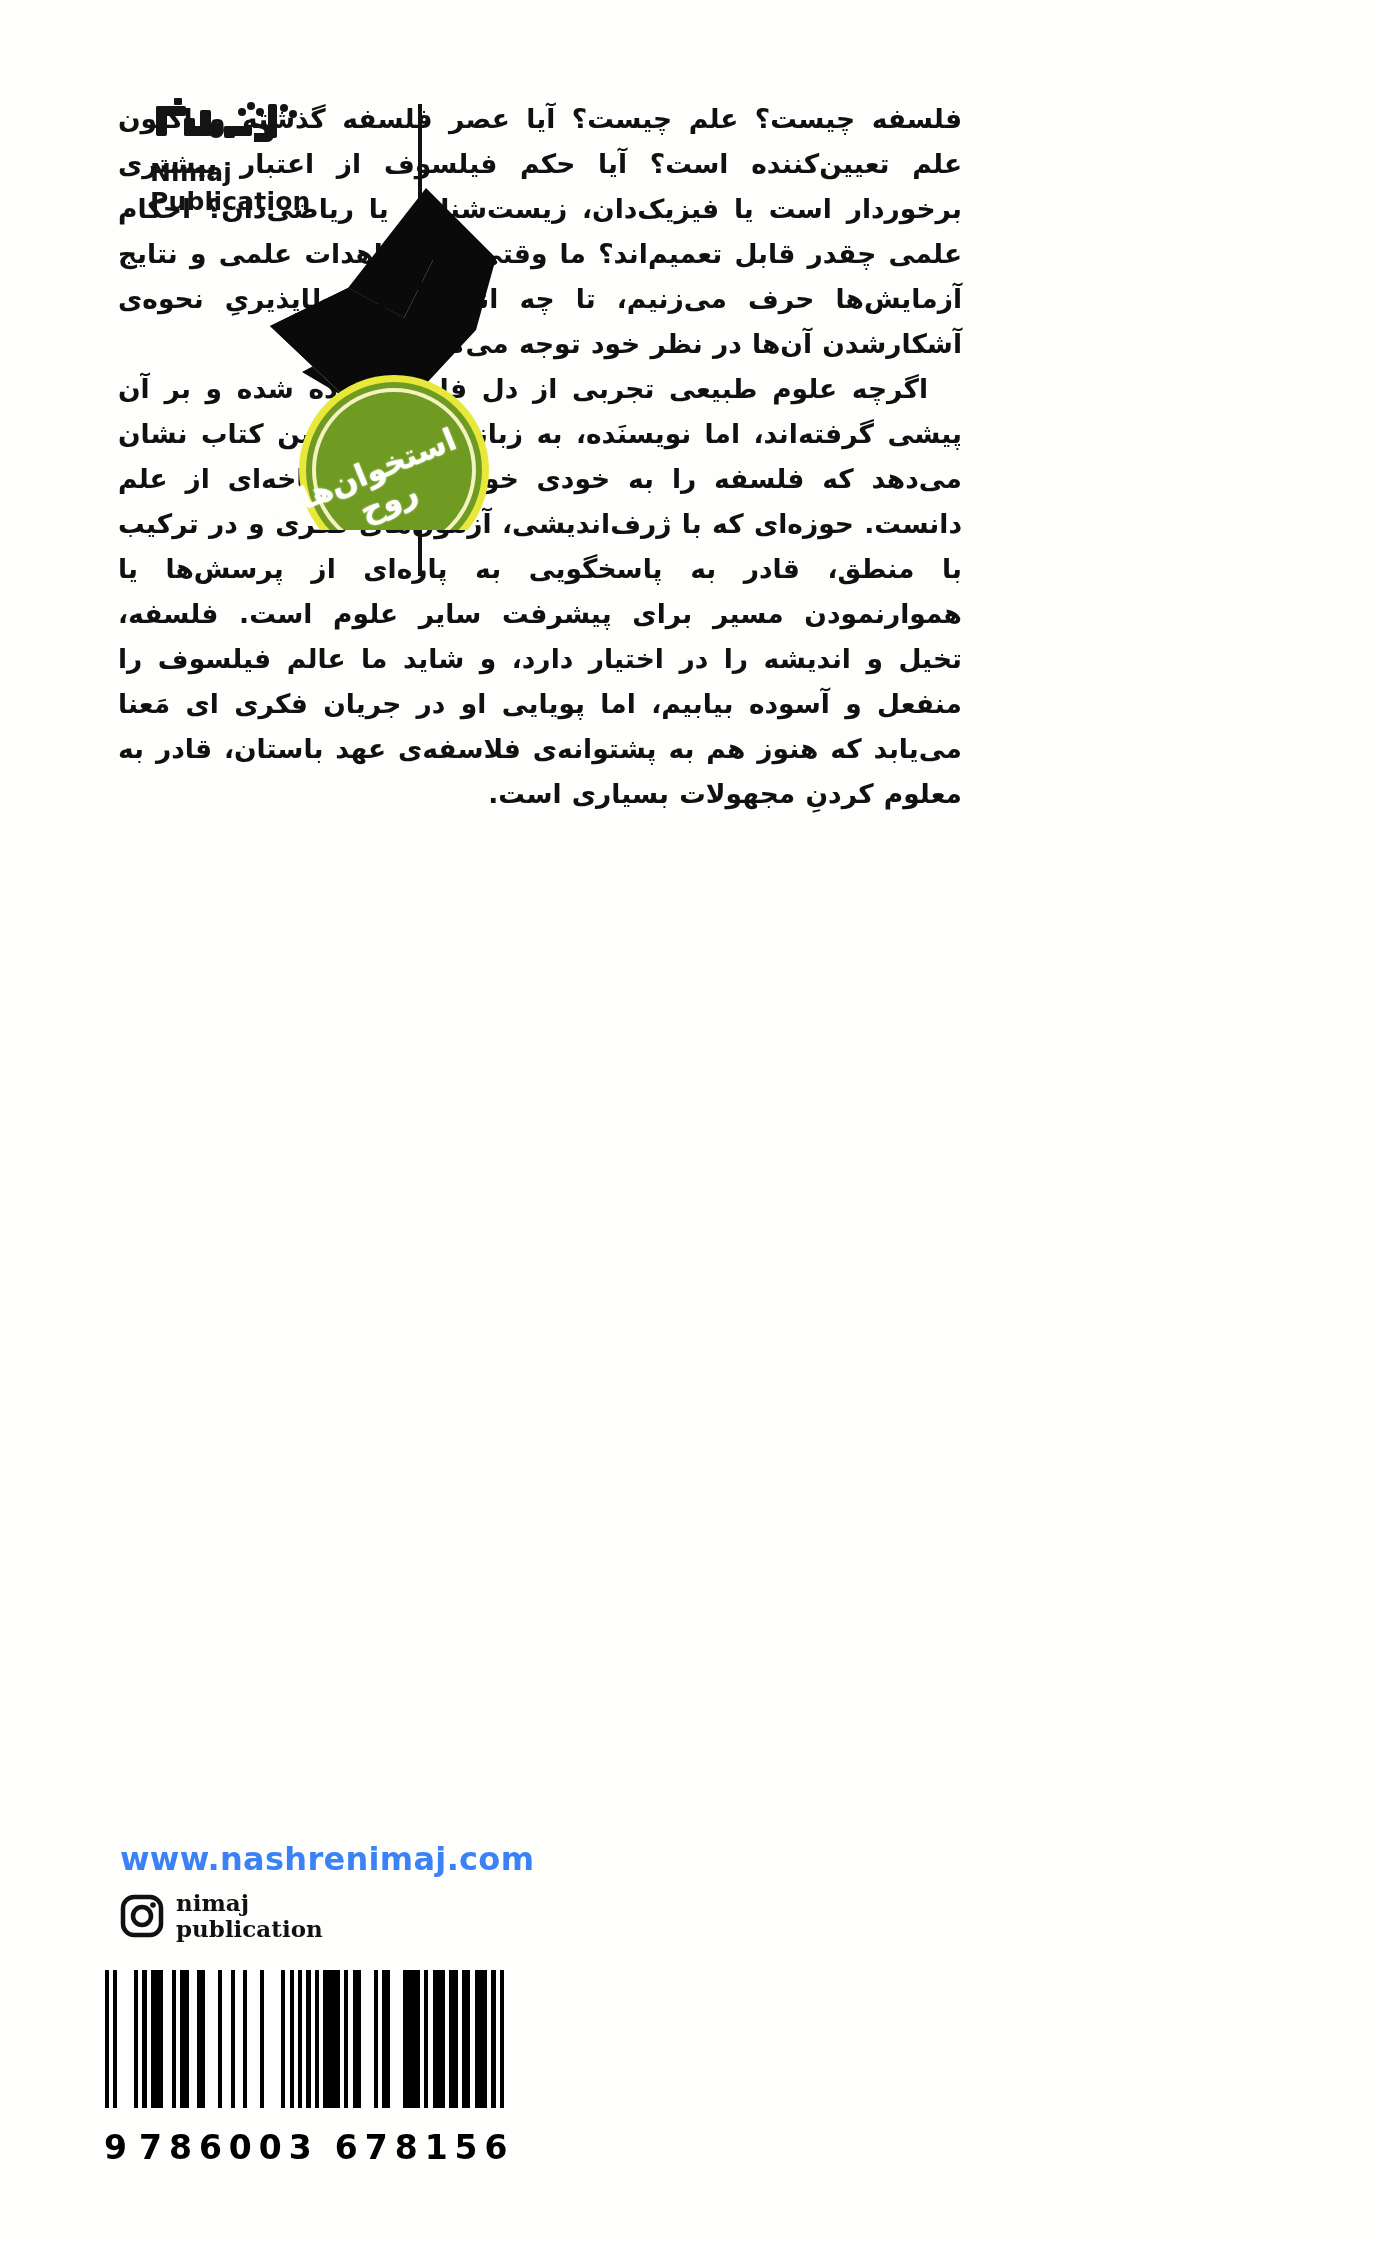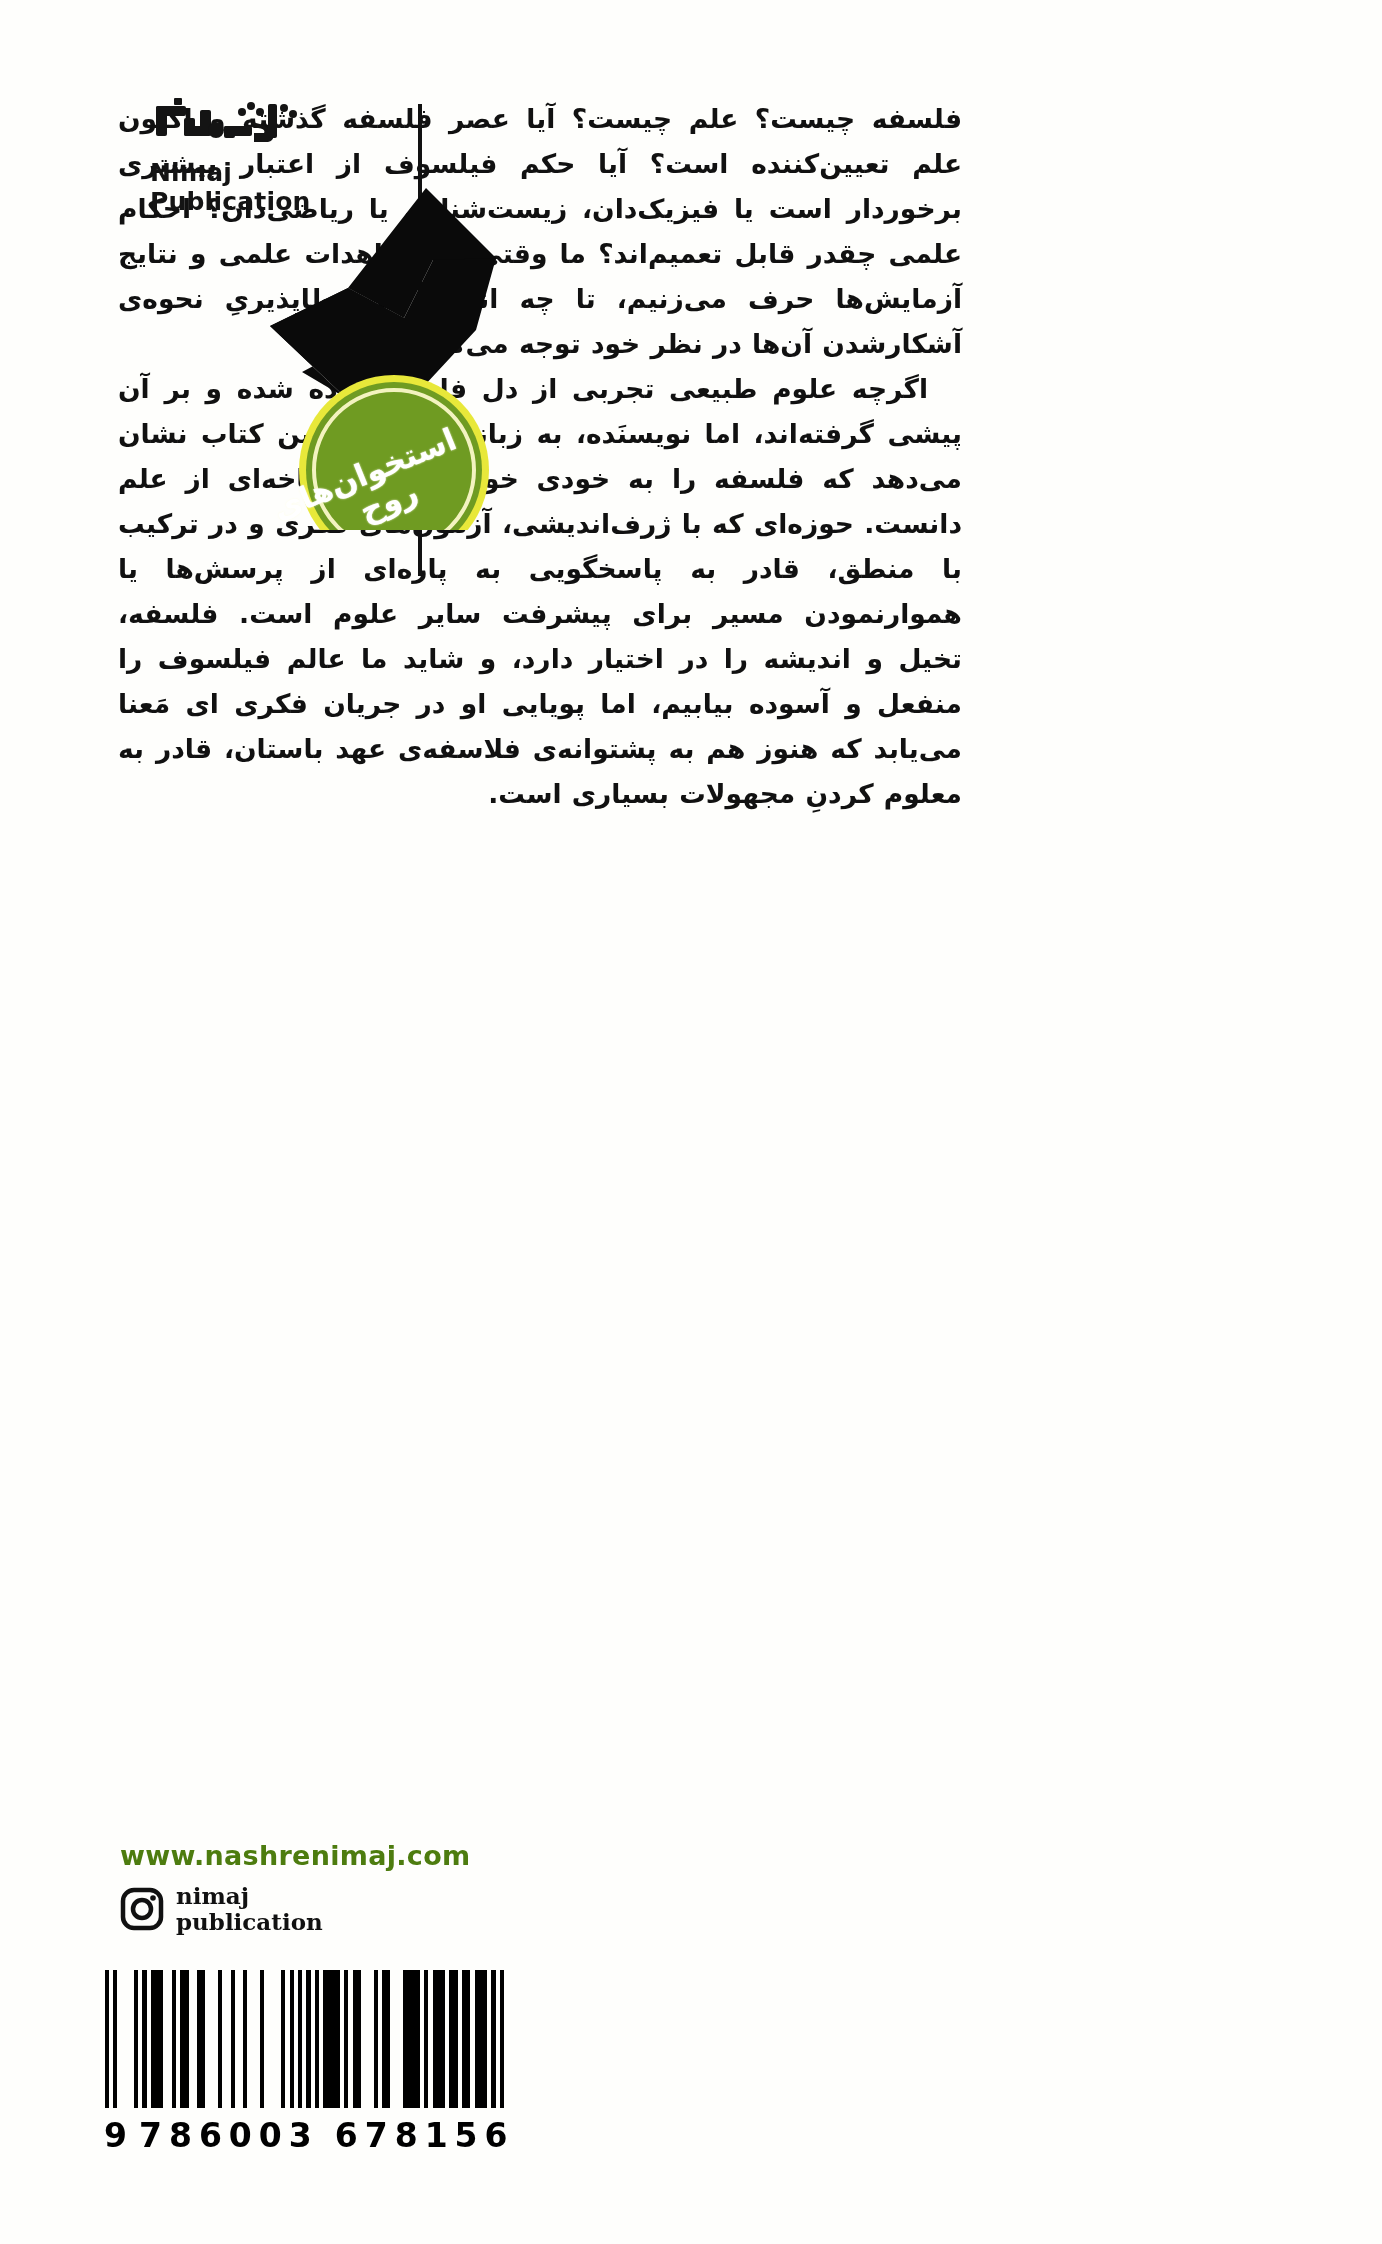--- a/index.html
+++ b/index.html
@@ -122,23 +122,23 @@
   #footer {
     position: absolute;
     left: 120px;
     top: 1840px;
     width: 420px;
     direction: ltr;
     text-align: left;
   }
   #website {
     font-family: "DejaVu Sans", "Liberation Sans", sans-serif;
-    font-size: 27px;
-    font-weight: 700;
-    color: #4d7c0f;
+    font-size: 32px;
+    font-weight: 700;
+    color: #3b82f6;
     letter-spacing: 0.3px;
     white-space: nowrap;
   }
   #social-row {
     margin-top: 12px;
     display: flex;
     align-items: center;
     gap: 12px;
   }
   #ig-icon {
@@ -168,21 +168,21 @@
     display: flex;
     align-items: flex-start;
     gap: 0;
   }
   #barcode-bars i {
     display: block;
     background: #000;
     height: 100%;
   }
   #barcode-digits {
-    margin-top: 8px;
+    margin-top: 20px;
     font-family: "DejaVu Sans", "Liberation Sans", sans-serif;
     font-size: 33px;
     font-weight: 700;
     color: #000;
     letter-spacing: 2px;
     white-space: nowrap;
     direction: ltr;
   }
   #barcode-digits .grp { display: inline-block; }
   #barcode-digits .g1 { margin-right: 10px; }

